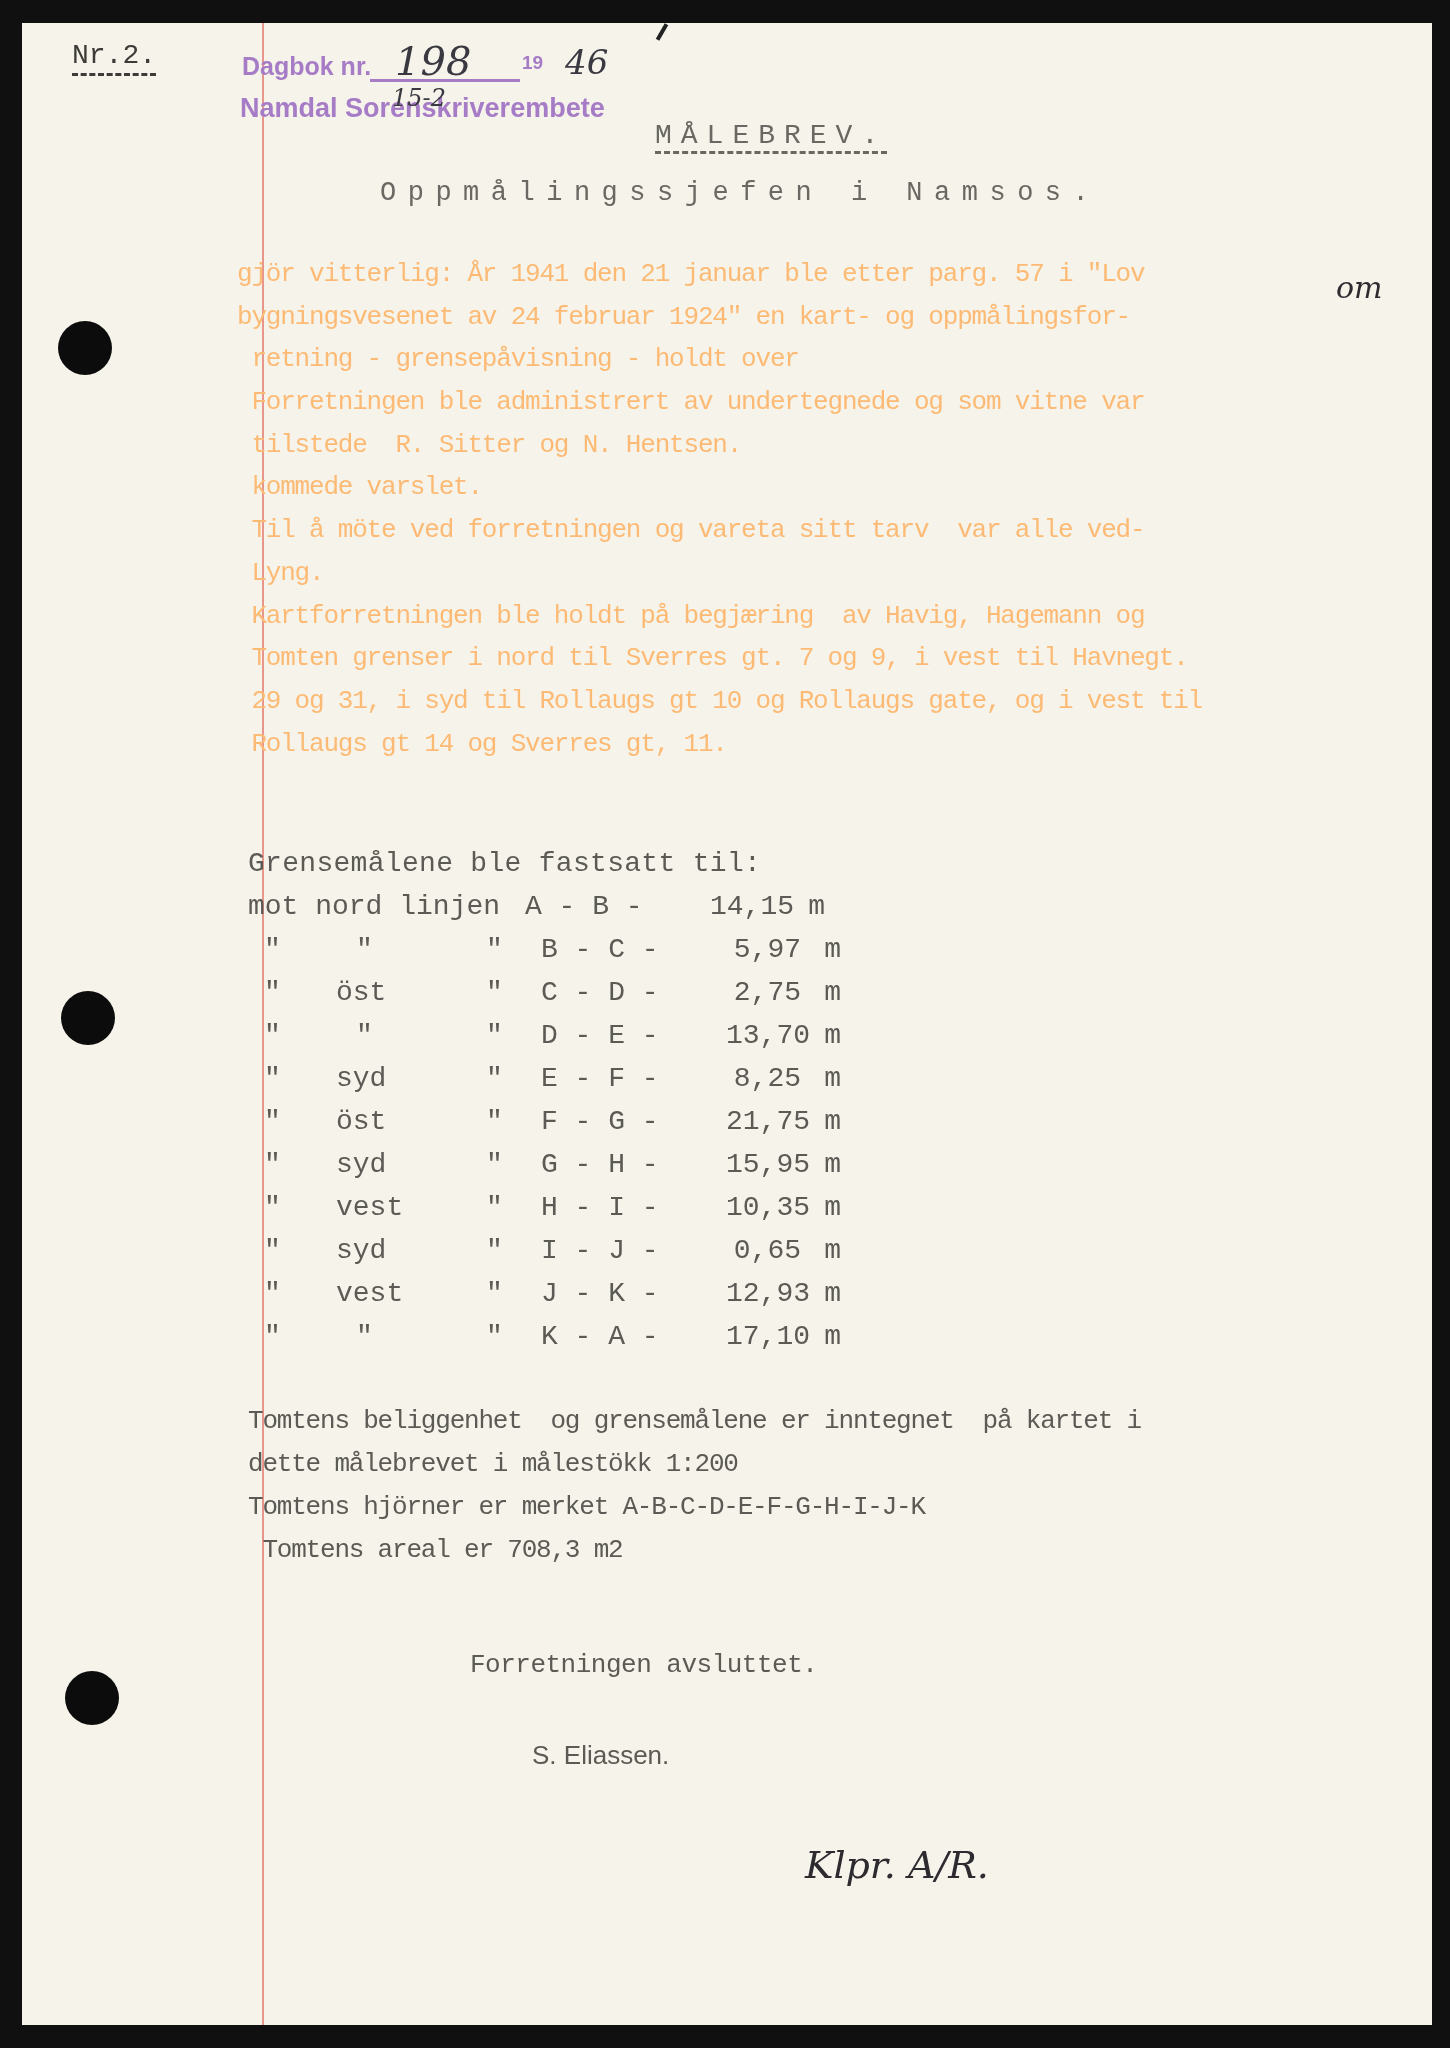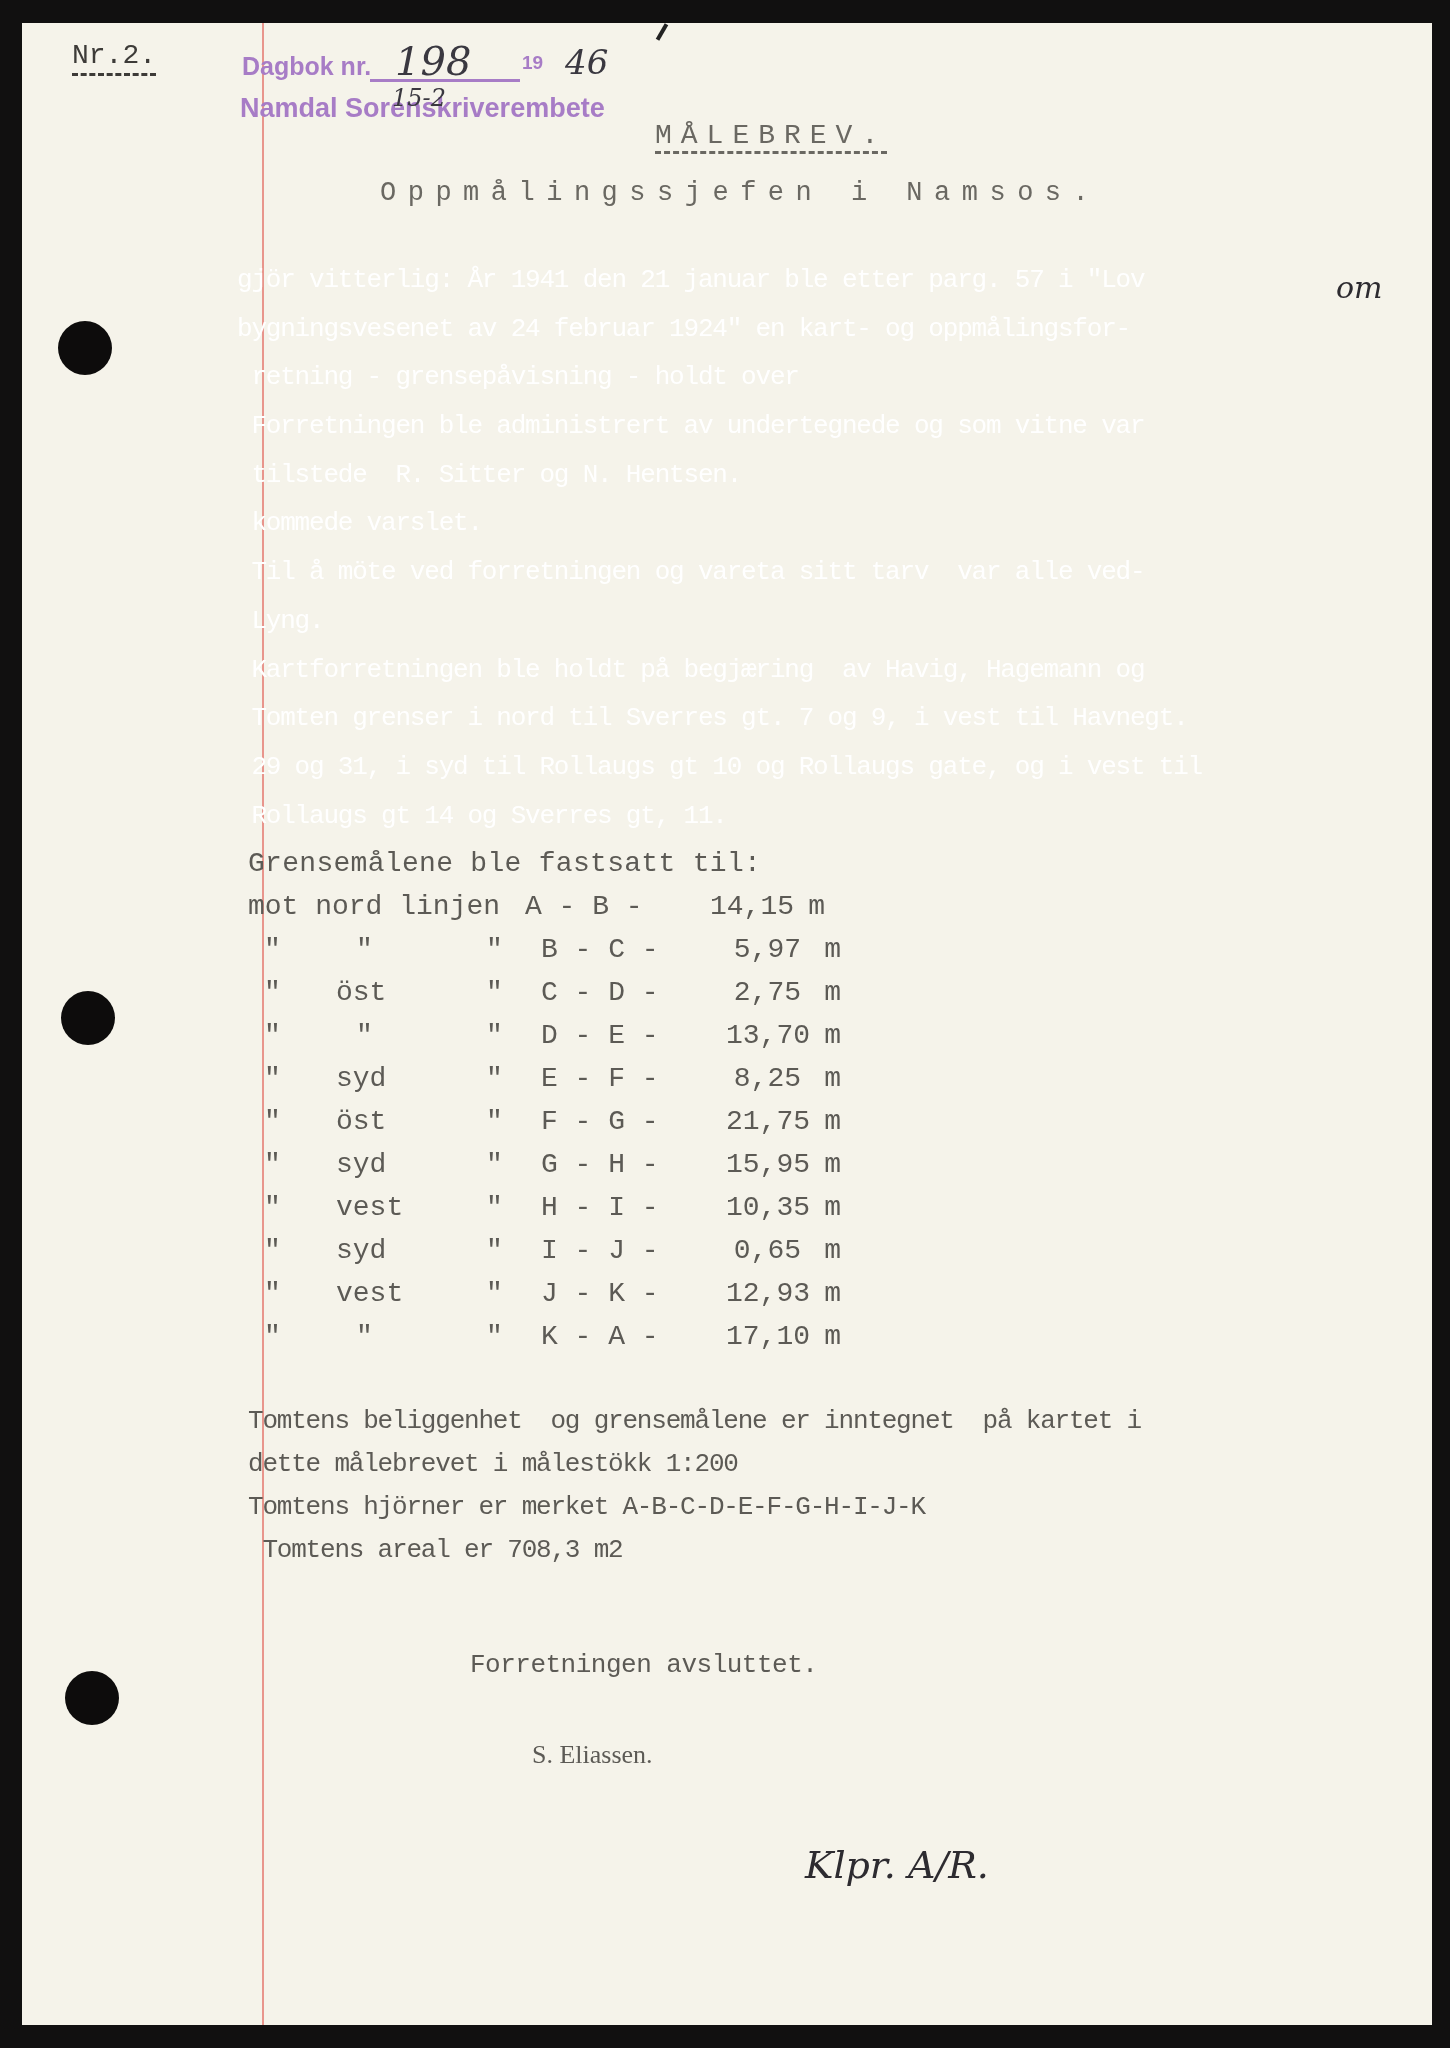--- a/index.html
+++ b/index.html
@@ -35,22 +35,22 @@
   .title {
     position: absolute; left: 655px; top: 120px; font-family: "Liberation Mono", monospace;
     font-size: 28px; letter-spacing: 9px; color: #6a6862; border-bottom: 3px dashed #6a6862;
   }
   .subtitle {
     position: absolute; left: 380px; top: 178px; font-family: "Liberation Mono", monospace;
     font-size: 27px; letter-spacing: 11.5px; color: #6a6862; white-space: pre;
   }
   .body-lines { position: absolute; left: 237px; top: 253px; }
   .body-lines .ln {
-    font-family: "Liberation Mono", monospace; font-size: 26px; color: #ffffff;
-    height: 42.7px; line-height: 42.7px; white-space: pre; letter-spacing: -1.2px; margin-top: 6px;
+    font-family: "Liberation Mono", monospace; font-size: 26px; color: #fdba74;
+    height: 42.7px; line-height: 42.7px; white-space: pre; letter-spacing: -1.2px;
   }
   .lower { position: absolute; left: 248px; top: 842px; }
   .lower .ln {
     font-family: "Liberation Mono", monospace; font-size: 28px; color: #5c5a55;
     height: 43px; line-height: 43px; white-space: pre; letter-spacing: 0.3px;
   }
   .measure-row { display: flex; height: 43px; line-height: 43px; font-family: "Liberation Mono", monospace; font-size: 28px; color: #5c5a55; }
   .measure-row span { white-space: pre; }
   .c1 { width: 62px; padding-left: 16px; }
   .c2 { width: 160px; }
@@ -58,21 +58,21 @@
   .c4 { width: 240px; text-align: right; }
   .c5 { width: 40px; text-align: right; }
   .closing {
     position: absolute; left: 248px; top: 1400px;
   }
   .closing .ln {
     font-family: "Liberation Mono", monospace; font-size: 26px; color: #5c5a55;
     height: 43px; line-height: 43px; white-space: pre; letter-spacing: -1.2px;
   }
   .end1 { position: absolute; left: 470px; top: 1650px; font-family: "Liberation Mono", monospace; font-size: 26px; color: #5c5a55; white-space: pre; letter-spacing: -0.5px;}
-  .end2 { position: absolute; left: 532px; top: 1740px; font-family: Liberation Serif, serif; font-size: 26px; color: #5c5a55; white-space: pre; }
+  .end2 { position: absolute; left: 532px; top: 1740px; font-family: Liberation Sans, sans-serif; font-size: 26px; color: #5c5a55; white-space: pre; }
   .sig { left: 805px; top: 1808px; font-size: 38px; margin-top: 35px; }
   .om { left: 1336px; top: 270px; font-size: 30px; }
   .dagnum { left: 395px; top: 38px; font-size: 40px; color: #3a3840; }
   .dagdate { left: 392px; top: 84px; font-size: 24px; color: #3a3840; }
   .dagyear { left: 565px; top: 42px; font-size: 34px; color: #3a3840; }
   .tick { position: absolute; left: 660px; top: 23px; width: 4px; height: 18px; background: #222; transform: rotate(30deg); }
 </style>
 </head>
 <body>
 

